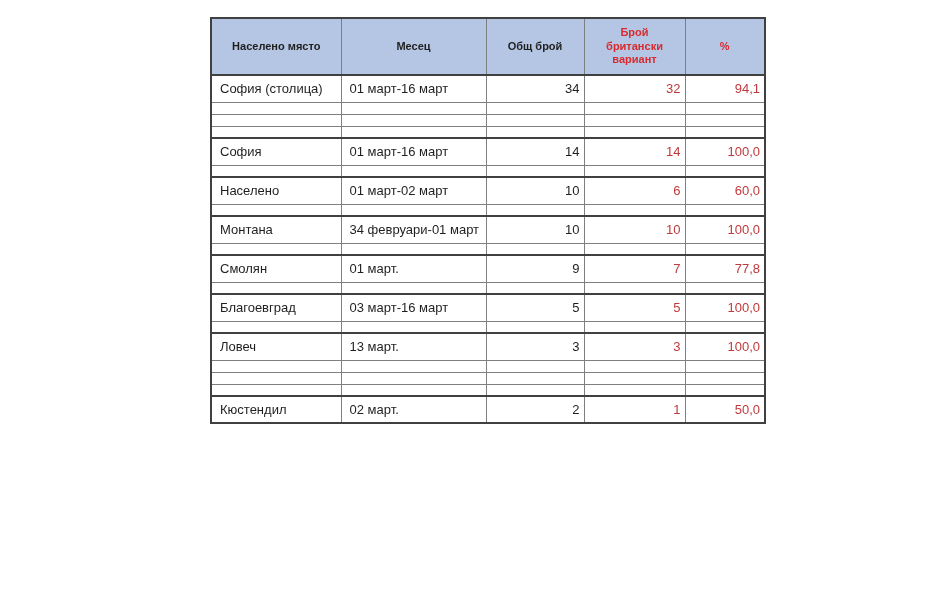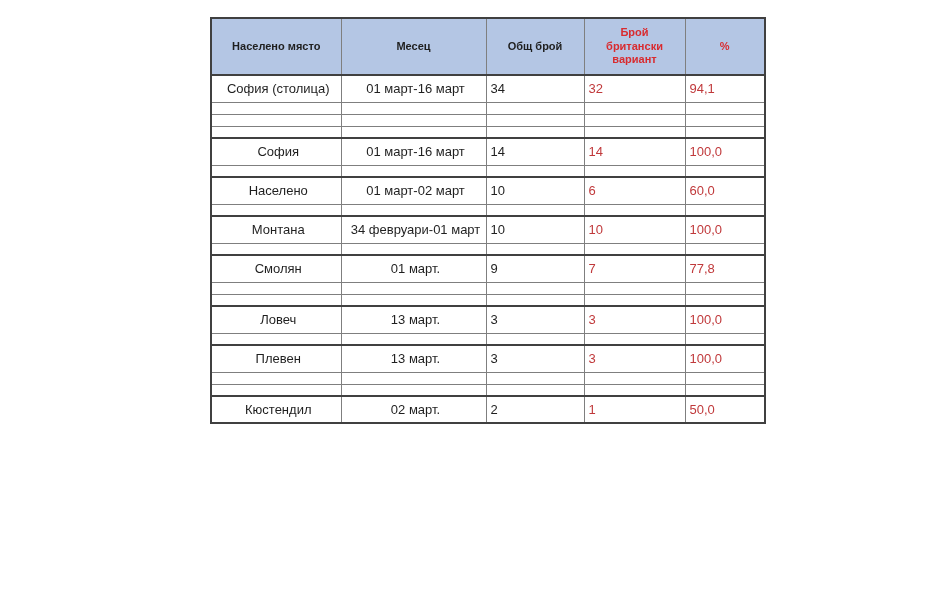--- a/index.html
+++ b/index.html
@@ -52,22 +52,22 @@
   }
   thead th.red { color: var(--header-red); }
   .data-row td {
     height: 27px;
     font-size: 13px;
     color: var(--text);
     border-top: 2px solid var(--border-thick);
     vertical-align: middle;
     padding: 0 4px;
   }
-  .data-row td.left { text-align: center; padding-left: 8px; }
-  .data-row td.center { text-align: left; }
+  .data-row td.left { text-align: left; padding-left: 8px; }
+  .data-row td.center { text-align: right; }
   .data-row td.red { color: var(--value-red); }
   .spacer-row td { height: 12px; padding: 0; }
 </style>
 </head>
 <body>
 
 <div class="page">
   <div class="table-wrap">
     <table>
       <colgroup>
@@ -171,20 +171,27 @@
     <td class="center red">77,8</td>
   </tr>
   <tr class="spacer-row">
     <td></td>
     <td></td>
     <td></td>
     <td></td>
     <td></td>
   </tr>
 
+  <tr class="data-row">
+    <td class="left">Благоевград</td>
+    <td class="left">03 март-16 март</td>
+    <td class="center">5</td>
+    <td class="center red">5</td>
+    <td class="center red">100,0</td>
+  </tr>
   <tr class="spacer-row">
     <td></td>
     <td></td>
     <td></td>
     <td></td>
     <td></td>
   </tr>
 
   <tr class="data-row">
     <td class="left">Ловеч</td>
@@ -194,27 +201,20 @@
     <td class="center red">100,0</td>
   </tr>
   <tr class="spacer-row">
     <td></td>
     <td></td>
     <td></td>
     <td></td>
     <td></td>
   </tr>
 
-  <tr class="data-row">
-    <td class="left">Плевен</td>
-    <td class="left">13 март.</td>
-    <td class="center">3</td>
-    <td class="center red">3</td>
-    <td class="center red">100,0</td>
-  </tr>
   <tr class="spacer-row">
     <td></td>
     <td></td>
     <td></td>
     <td></td>
     <td></td>
   </tr>
 
   <tr class="spacer-row">
     <td></td>

